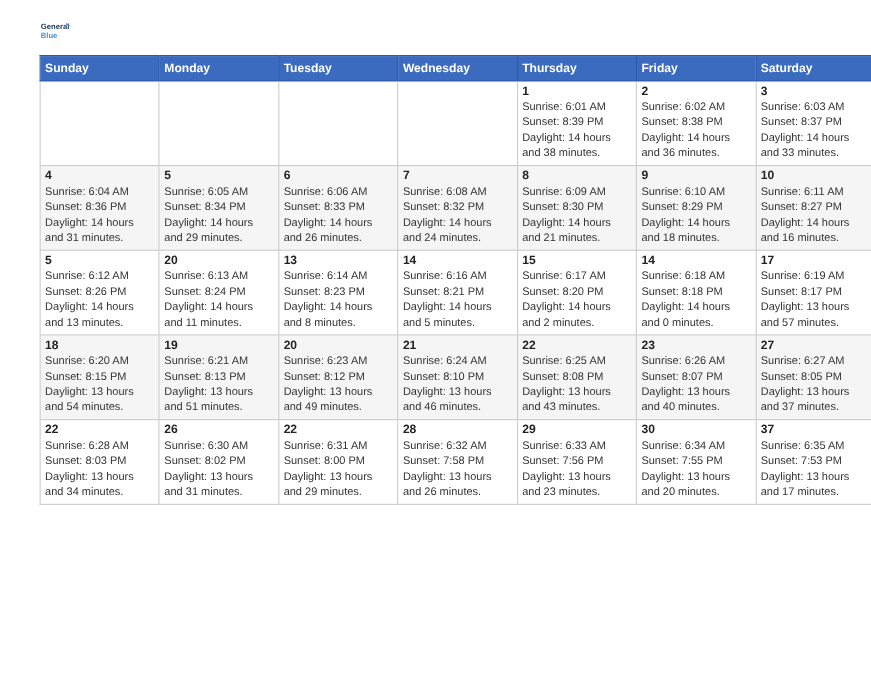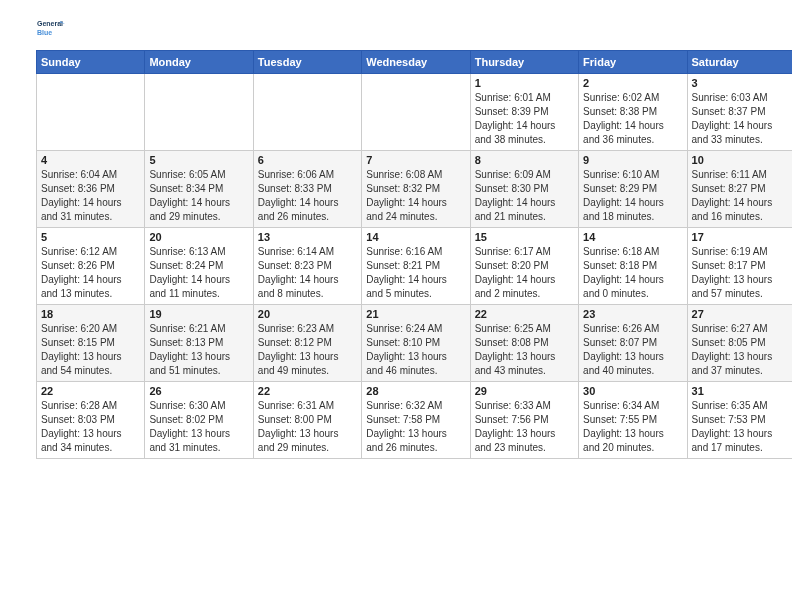--- a/index.html
+++ b/index.html
@@ -243,19 +243,19 @@
           </td>
           <td>
             <div class="day-number">29</div>
             <div class="day-info">Sunrise: 6:33 AM<br>Sunset: 7:56 PM<br>Daylight: 13 hours<br>and 23 minutes.</div>
           </td>
           <td>
             <div class="day-number">30</div>
             <div class="day-info">Sunrise: 6:34 AM<br>Sunset: 7:55 PM<br>Daylight: 13 hours<br>and 20 minutes.</div>
           </td>
           <td>
-            <div class="day-number">31</div>
+            <div class="day-number">37</div>
             <div class="day-info">Sunrise: 6:35 AM<br>Sunset: 7:53 PM<br>Daylight: 13 hours<br>and 17 minutes.</div>
           </td>
         </tr>
       </tbody>
   </table>
 </div>
 
 </body></html>

